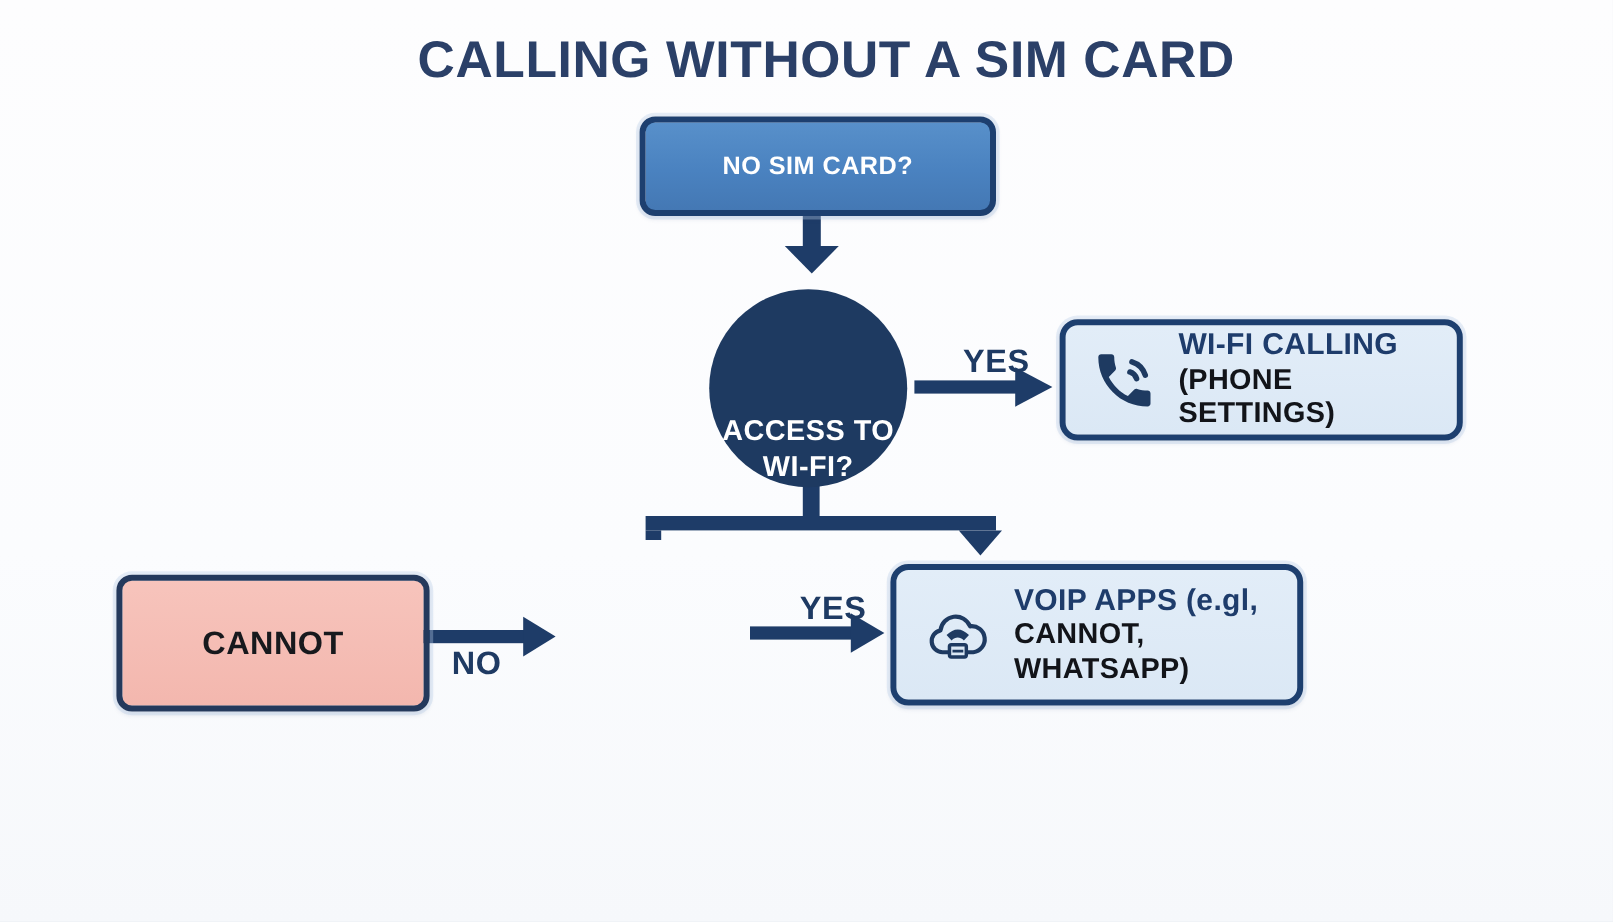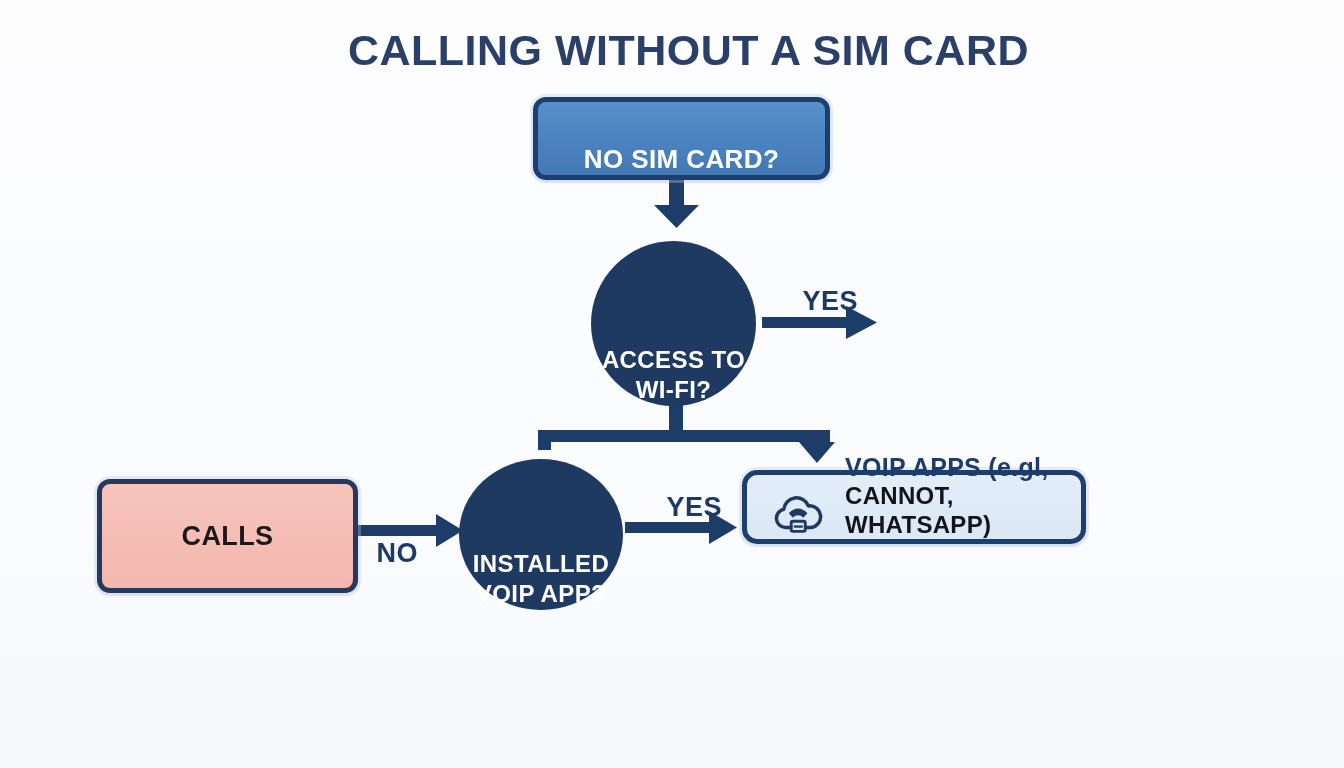--- a/index.html
+++ b/index.html
@@ -28,41 +28,41 @@
     position:absolute;z-index:2;
     display:flex;align-items:center;justify-content:center;
     text-align:center;font-weight:800;letter-spacing:.4px;
     border:5px solid #1d3f6f;border-radius:13px;
     box-shadow:0 0 0 3px rgba(185,205,232,.35), 0 2px 4px rgba(30,60,110,.12);
   }
   .box .lines{display:flex;flex-direction:column;line-height:1.22;}
   .node-start{
     left:533px;top:97px;width:287px;height:73px;
     background:linear-gradient(180deg,#5890ca 0%,#4a82c0 55%,#4478b4 100%);
-    color:#ffffff;font-size:26px;align-items:flex-end;
+    color:#ffffff;font-size:21px;
   }
   .circle{
     position:absolute;z-index:2;
     display:flex;align-items:flex-end;justify-content:center;
     background:#1e3a61;border-radius:50%;
     color:#ffffff;text-align:center;
     font-weight:800;font-size:24px;line-height:1.28;letter-spacing:.4px;
   }
   .circle-wifi{left:591px;top:241px;width:165px;height:165px;}
   .circle-voip{left:459px;top:459px;width:164px;height:151px;}
   .result-box{
     position:absolute;z-index:2;
     display:flex;align-items:center;
     background:linear-gradient(180deg,#e2edf8 0%,#dbe8f5 100%);
     border:5px solid #1d3f6f;border-radius:15px;
     box-shadow:0 0 0 3px rgba(185,205,232,.35), 0 2px 4px rgba(30,60,110,.12);
     gap:16px;padding-left:20px;box-sizing:border-box;
   }
   .box-wifi{left:883px;top:266px;width:336px;height:101px;}
-  .box-voip{left:742px;top:470px;width:344px;height:74px;align-items:flex-end;}
+  .box-voip{left:742px;top:470px;width:344px;height:118px;}
   .result-box .lines{display:flex;flex-direction:column;line-height:1.18;text-align:left;}
   .result-line1{font-weight:800;font-size:25px;color:#1e3c6b;letter-spacing:.3px;}
   .result-line2{font-weight:800;font-size:24px;color:#121419;letter-spacing:.3px;}
   .node-cannot{
     left:97px;top:479px;width:251px;height:104px;
     background:linear-gradient(180deg,#f7c4bc 0%,#f3b7ae 100%);
     border-color:#24395c;
     color:#17191d;font-size:27px;
   }
   .edge-label{
@@ -115,35 +115,42 @@
 
   <div class="circle circle-wifi">
     <span class="lines">
       <span>ACCESS</span>
       <span>TO WI-FI?</span>
     </span>
   </div>
 
   <div class="edge-label label-yes-top">YES</div>
 
+  <div class="result-box box-wifi">
+    <span class="icon-wrap">
+      <svg width="58" height="58" viewBox="0 0 24 24" xmlns="http://www.w3.org/2000/svg">
+        <path fill="#1e3a61" d="M6.62 10.79c1.44 2.83 3.76 5.14 6.59 6.59l2.2-2.2c.27-.27.67-.36 1.02-.24 1.12.37 2.33.57 3.57.57.55 0 1 .45 1 1V20c0 .55-.45 1-1 1-9.39 0-17-7.61-17-17 0-.55.45-1 1-1h3.5c.55 0 1 .45 1 1 0 1.25.2 2.45.57 3.57.11.35.03.74-.25 1.02l-2.2 2.2z"></path>
+        <path fill="none" stroke="#1e3a61" stroke-width="1.9" stroke-linecap="round" d="M14.6 5.6a7 7 0 0 1 4.6 4.6"></path>
+        <path fill="none" stroke="#1e3a61" stroke-width="1.9" stroke-linecap="round" d="M13.9 9.1a3.6 3.6 0 0 1 2.3 2.3"></path>
+      </svg>
+    </span>
+    <span class="lines">
+      <span class="result-line1">WI-FI CALLING</span>
+      <span class="result-line2">(PHONE SETTINGS)</span>
+    </span>
+  </div>
 
   <div class="box node-cannot">
     <span class="lines">
-      <span>CALLS</span>
+      <span>CANNOT</span>
     </span>
   </div>
 
   <div class="edge-label label-no">NO</div>
 
-  <div class="circle circle-voip">
-    <span class="lines">
-      <span>INSTALLED</span>
-      <span>VOIP APP?</span>
-    </span>
-  </div>
 
   <div class="edge-label label-yes-bottom">YES</div>
 
   <div class="result-box box-voip">
     <span class="icon-wrap">
       <svg width="62" height="52" viewBox="0 0 64 52" xmlns="http://www.w3.org/2000/svg">
         <path d="M19 41a9.5 9.5 0 0 1-1.7-18.8 13.2 13.2 0 0 1 25.4-3.5A9.2 9.2 0 0 1 45.5 41H19z" fill="none" stroke="#1e3a61" stroke-width="3.6" stroke-linejoin="round" stroke-linecap="round"></path>
         <path d="M22.5 26.2c6.4-6.4 12.9-6.4 19.3 0l-4.4 4.7c-3.5-3.3-7.1-3.3-10.6 0z" fill="#1e3a61"></path>
         <rect x="25" y="34.5" width="14.5" height="10.5" rx="1.6" fill="#dbe8f5" stroke="#1e3a61" stroke-width="3"></rect>
         <line x1="27.6" y1="40" x2="36.9" y2="40" stroke="#1e3a61" stroke-width="2.4"></line>

